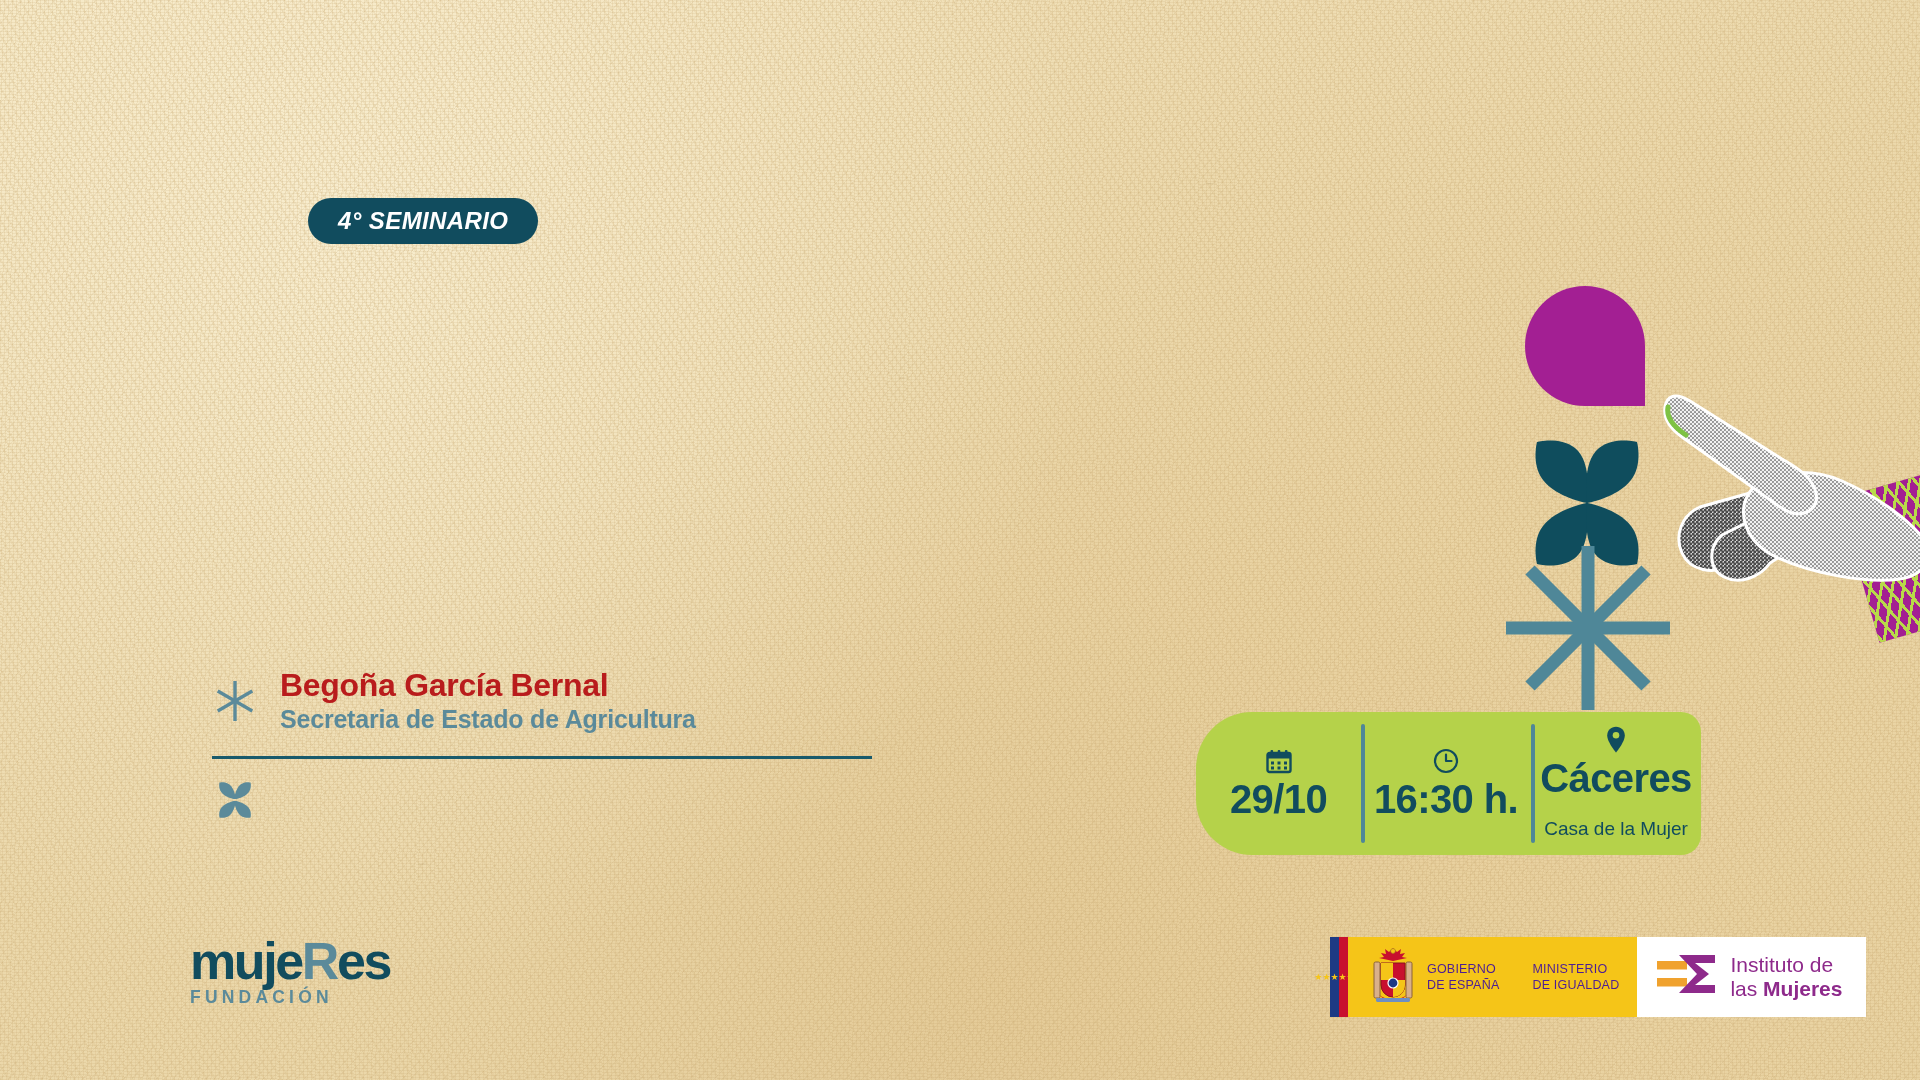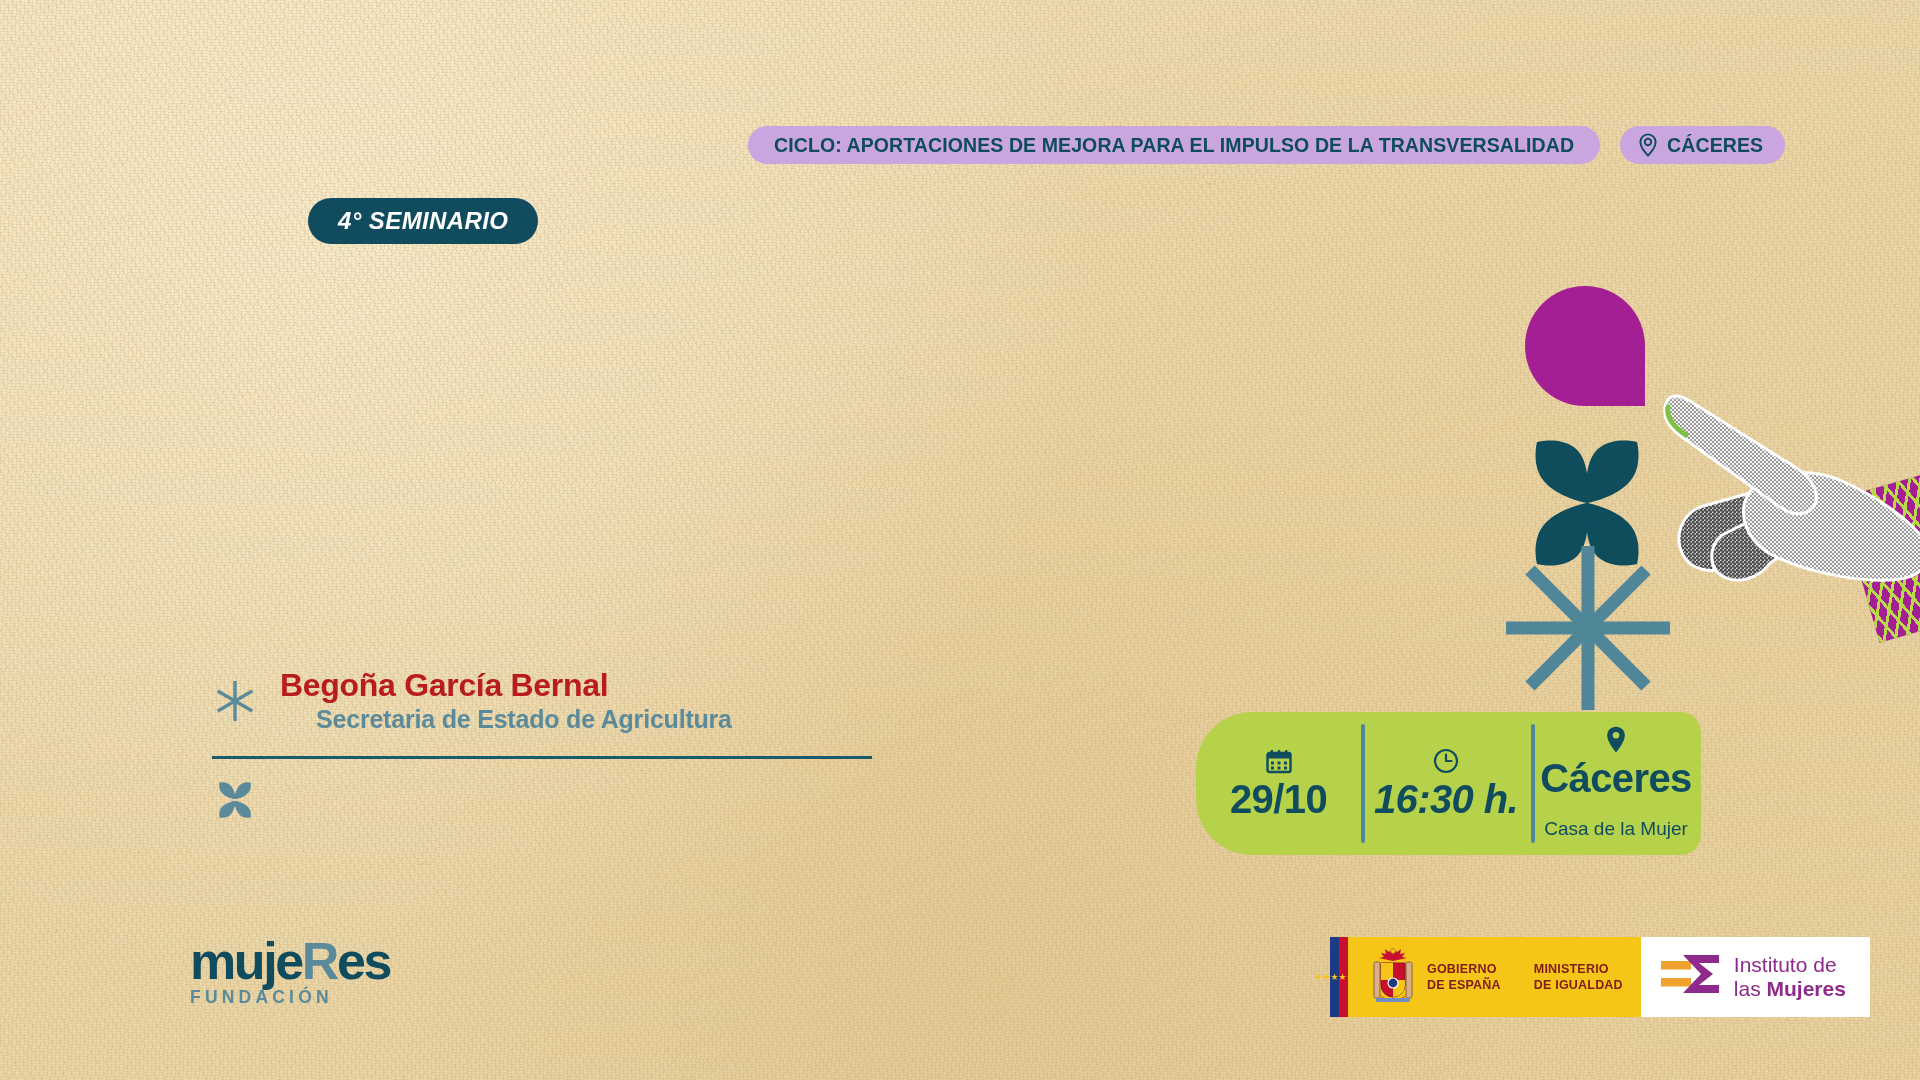--- a/index.html
+++ b/index.html
@@ -143,21 +143,20 @@
     font-weight: 700;
     line-height: 1.12;
     letter-spacing: -.3px;
   }
   .speaker-role {
     color: #5b8a9a;
     font-size: 25px;
     font-weight: 700;
     line-height: 1.2;
     letter-spacing: -.2px;
-    margin-left: 36px;
   }
   #speaker-divider {
     height: 3px;
     background: #195a6b;
     margin: 22px 0 18px 0;
     width: 100%;
   }
 
   
   #info-box {
@@ -199,21 +198,21 @@
     letter-spacing: -.6px;
   }
   .info-sub {
     color: #114c5e;
     font-size: 19px;
     font-weight: 400;
     line-height: 1.25;
     margin-top: 19px;
   }
   #cell-date { flex: 0 0 165px; }
-  #cell-time { flex: 0 0 170px; font-style: italic; }
+  #cell-time { flex: 0 0 170px; }
   #cell-place { flex: 1 1 auto; }
 
   
   #deco-petal {
     position: absolute;
     top: 286px; left: 1525px;
     width: 120px; height: 120px;
     background: #a31f93;
     border-radius: 60px 60px 0 60px;
   }
@@ -290,23 +289,23 @@
   .bar-eu-stars {
     position: absolute; inset: 0;
     display: flex; flex-direction: column;
     align-items: center; justify-content: space-evenly;
     color: #f5c518; font-size: 9px; line-height: 1;
   }
   .bar-red { background: #c8102e; }
   .bar-yellow { background: #f5c518; }
   #coat { width: 52px; height: 64px; }
   .gov-text {
-    color: #7f1d1d;
+    color: #4c1d95;
     font-size: 12.5px;
-    font-weight: 700;
+    font-weight: 400;
     line-height: 1.3;
     letter-spacing: .2px;
     white-space: nowrap;
   }
   #gob-text { margin-left: 8px; }
   #min-divider { width: 1px; background: #d9ad17; margin: 8px 16px; }
   #im-block {
     background: #ffffff;
     display: flex;
     align-items: center;
@@ -323,34 +322,20 @@
   #im-text b { font-weight: 700; }
 </style>
 </head>
 <body>
 
 <div id="poster">
 
   <div id="paper-texture"></div>
   <div id="paper-fibers"></div>
 
-  <div id="top-bar">
-    <div class="pill" id="cycle-pill">
-      <span>CICLO: APORTACIONES DE MEJORA PARA EL IMPULSO DE LA TRANSVERSALIDAD</span>
-    </div>
-    <div class="pill" id="location-pill">
-      <span>
-        <svg width="20" height="24" viewBox="0 0 20 24">
-          <path d="M10 1.4c-4.2 0-7.6 3.4-7.6 7.6 0 5.6 7.6 13.6 7.6 13.6s7.6-8 7.6-13.6c0-4.2-3.4-7.6-7.6-7.6z" fill="none" stroke="#0e4b5c" stroke-width="1.9"></path>
-          <circle cx="10" cy="9" r="3.2" fill="none" stroke="#0e4b5c" stroke-width="1.9"></circle>
-        </svg>
-      </span>
-      <span>CÁCERES</span>
-    </div>
-  </div>
 
   <div id="seminar-badge">
     <span>4° SEMINARIO</span>
   </div>
 
 
   <div id="speakers">
 
     <div class="speaker">
       <span class="speaker-icon">

